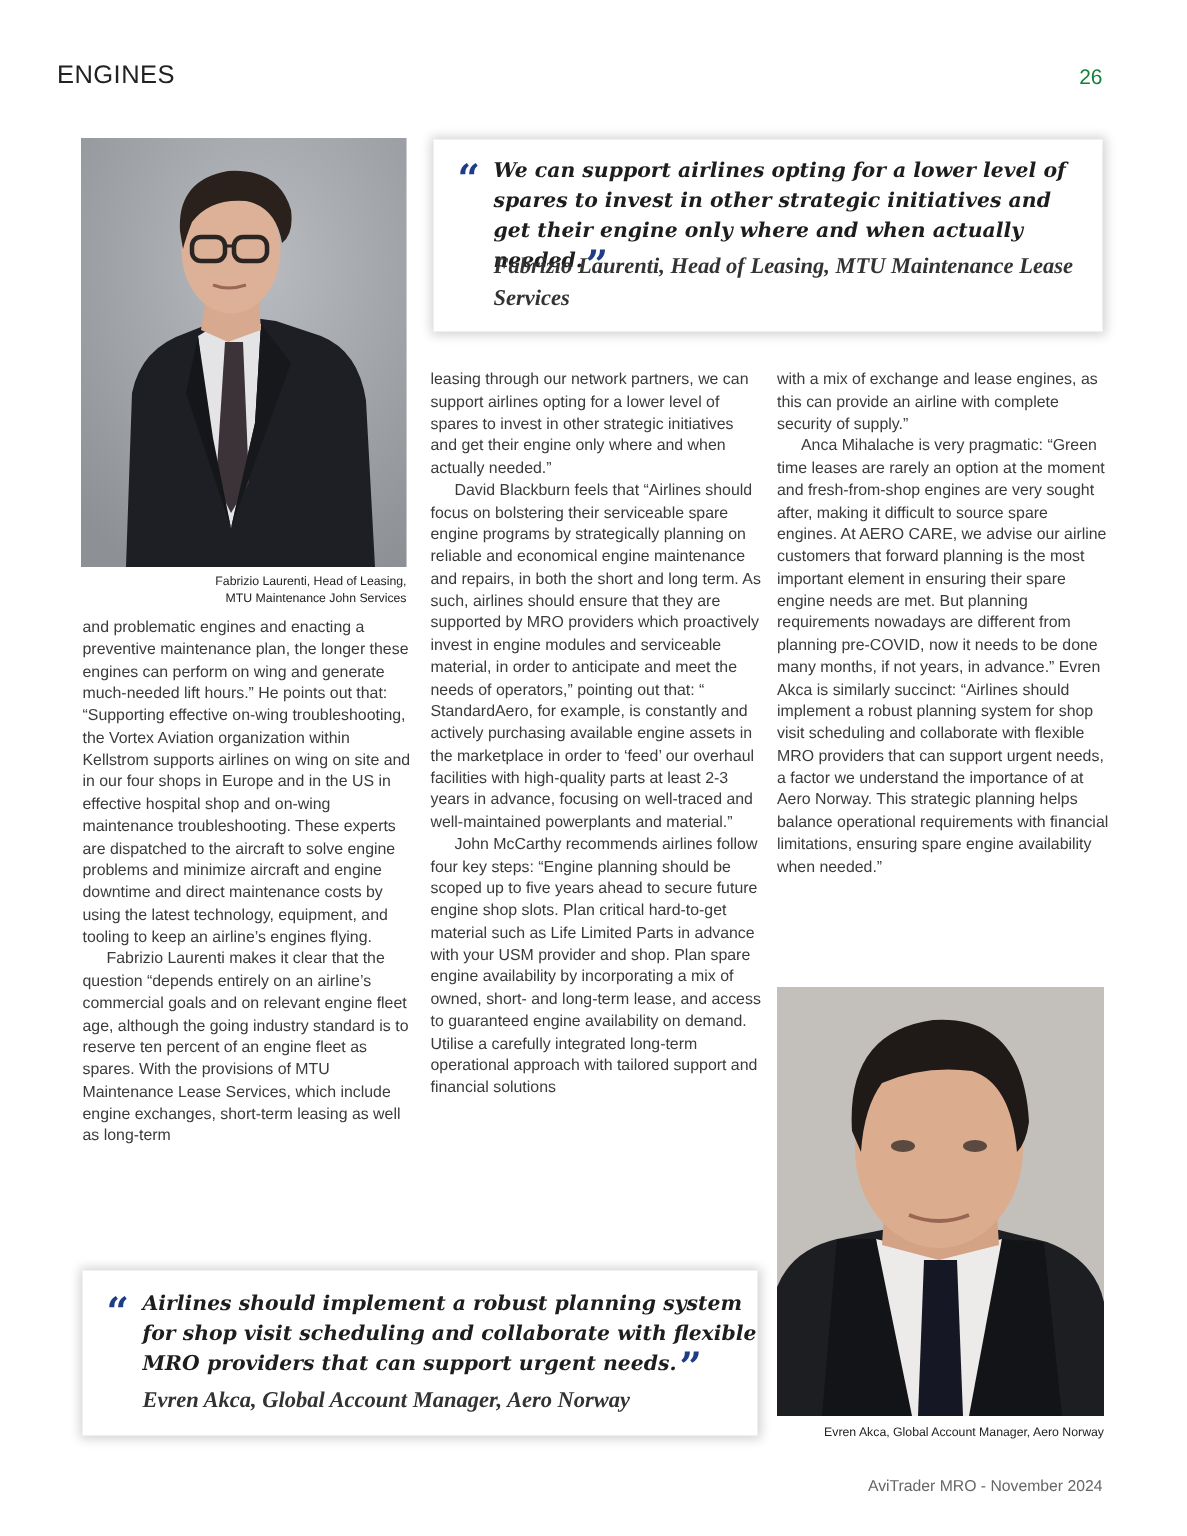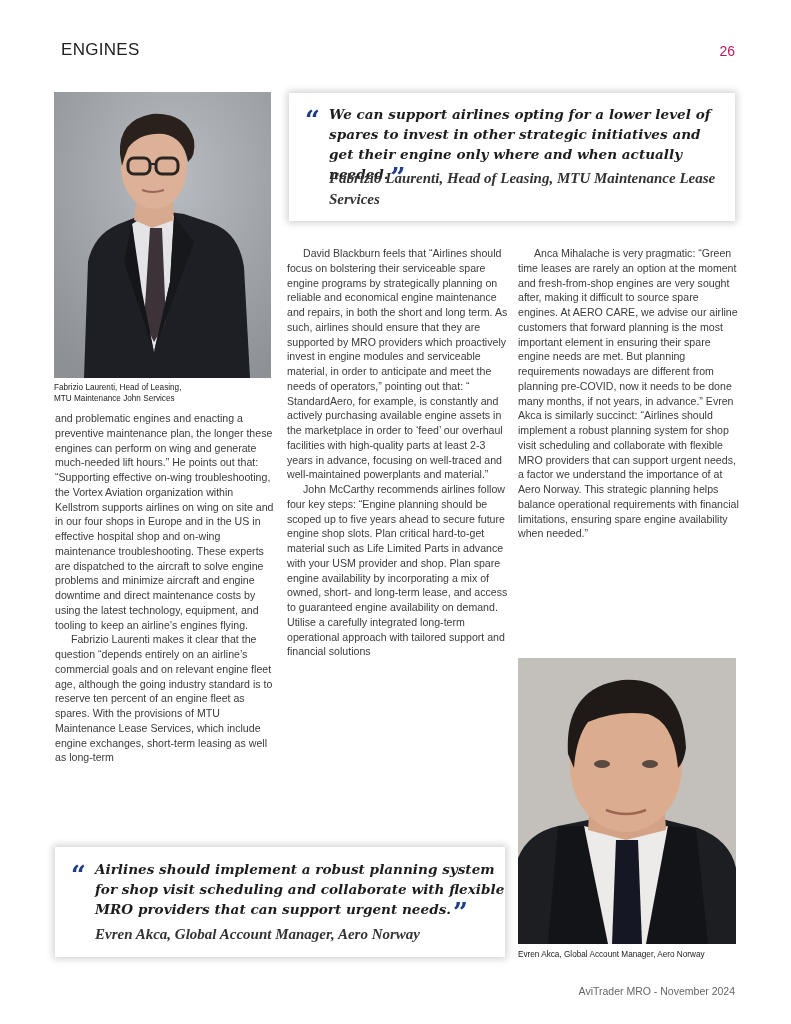--- a/index.html
+++ b/index.html
@@ -1,25 +1,25 @@
 <!DOCTYPE html>
 <html><head>
 <meta charset="utf-8">
 <style>
   html, body { margin: 0; padding: 0; background: #ffffff; }
   body { width: 791px; height: 1024px; position: relative; overflow: hidden;
          font-family: "Liberation Sans", "DejaVu Sans", sans-serif; color: #3a3a3a; }
-  .section-title { position: absolute; left: 61px; top: 40px; font-size: 17px; letter-spacing: 0.3px; color: #222; }
-  .page-num { position: absolute; right: 56px; top: 43px; font-size: 14px; color: #be185d; }
+  .section-title { position: absolute; left: 38px; top: 40px; font-size: 17px; letter-spacing: 0.3px; color: #222; }
+  .page-num { position: absolute; right: 56px; top: 43px; font-size: 14px; color: #15803d; }
 
   .photo { position: absolute; overflow: hidden; }
   .photo1 { left: 54px; top: 92px; width: 217px; height: 286px; background: linear-gradient(135deg,#b9bcc0 0%,#9fa3a8 55%,#8f9398 100%); }
   .photo2 { left: 518px; top: 658px; width: 218px; height: 286px; background: linear-gradient(180deg,#c9c7c4 0%,#b8b5b1 100%); }
 
-  .caption { position: absolute; text-align: left; font-size: 8.2px; line-height: 11px; color: #222; }
+  .caption { position: absolute; text-align: right; font-size: 8.2px; line-height: 11px; color: #222; }
   .caption1 { left: 54px; top: 382px; width: 217px; }
   .caption2 { left: 518px; top: 949px; width: 218px; }
 
   .col { position: absolute; font-size: 10.6px; line-height: 14.75px; color: #3b3b3b; }
   .col p { margin: 0; }
   .col p.indent { text-indent: 16px; }
   .col1 { left: 55px; top: 411px; width: 220px; }
   .col2 { left: 287px; top: 246px; width: 222px; }
   .col3 { left: 518px; top: 246px; width: 222px; }
 
@@ -88,25 +88,27 @@
   </div>
   <div class="pq-attr">Fabrizio Laurenti, Head of Leasing, MTU Maintenance Lease Services</div>
 </div>
 
 <div class="col col1">
   <p>and problematic engines and enacting a preventive maintenance plan, the longer these engines can perform on wing and generate much-needed lift hours.” He points out that: “Supporting effective on-wing troubleshooting, the Vortex Aviation organization within Kellstrom supports airlines on wing on site and in our four shops in Europe and in the US in effective hospital shop and on-wing maintenance troubleshooting. These experts are dispatched to the aircraft to solve engine problems and minimize aircraft and engine downtime and direct maintenance costs by using the latest technology, equipment, and tooling to keep an airline’s engines flying.</p>
   <p class="indent">Fabrizio Laurenti makes it clear that the question “depends entirely on an airline’s commercial goals and on relevant engine fleet age, although the going industry standard is to reserve ten percent of an engine fleet as spares. With the provisions of MTU Maintenance Lease Services, which include engine exchanges, short-term leasing as well as long-term</p>
 </div>
 
 <div class="col col2">
+  <p>leasing through our network partners, we can support airlines opting for a lower level of spares to invest in other strategic initiatives and get their engine only where and when actually needed.”</p>
   <p class="indent">David Blackburn feels that “Airlines should focus on bolstering their serviceable spare engine programs by strategically planning on reliable and economical engine maintenance and repairs, in both the short and long term. As such, airlines should ensure that they are supported by MRO providers which proactively invest in engine modules and serviceable material, in order to anticipate and meet the needs of operators,” pointing out that: “ StandardAero, for example, is constantly and actively purchasing available engine assets in the marketplace in order to ‘feed’ our overhaul facilities with high-quality parts at least 2-3 years in advance, focusing on well-traced and well-maintained powerplants and material.”</p>
   <p class="indent">John McCarthy recommends airlines follow four key steps: “Engine planning should be scoped up to five years ahead to secure future engine shop slots. Plan critical hard-to-get material such as Life Limited Parts in advance with your USM provider and shop.  Plan spare engine availability by incorporating a mix of owned, short- and long-term lease, and access to guaranteed engine availability on demand. Utilise a carefully integrated long-term operational approach with tailored support and financial solutions</p>
 </div>
 
 <div class="col col3">
+  <p>with a mix of exchange and lease engines, as this can provide an airline with complete security of supply.”</p>
   <p class="indent">Anca Mihalache is very pragmatic: “Green time leases are rarely an option at the moment and fresh-from-shop engines are very sought after, making it difficult to source spare engines. At AERO CARE, we advise our airline customers that forward planning is the most important element in ensuring their spare engine needs are met. But planning requirements nowadays are different from planning pre-COVID, now it needs to be done many months, if not years, in advance.” Evren Akca is similarly succinct: “Airlines should implement a robust planning system for shop visit scheduling and collaborate with flexible MRO providers that can support urgent needs, a factor we understand the importance of at Aero Norway. This strategic planning helps balance operational requirements with financial limitations, ensuring spare engine availability when needed.”</p>
 </div>
 
 <div class="photo photo2">
   <svg width="218" height="286" viewBox="0 0 218 286">
     <rect width="218" height="286" fill="#c3c0bc"></rect>
 
     <path d="M0 286 L0 200 Q10 175 40 168 L80 160 L140 160 L180 170 Q212 182 218 210 L218 286 Z" fill="#1d1e22"></path>
 
     <path d="M66 168 L108 178 L150 168 L140 286 L80 286 Z" fill="#ecebea"></path>

